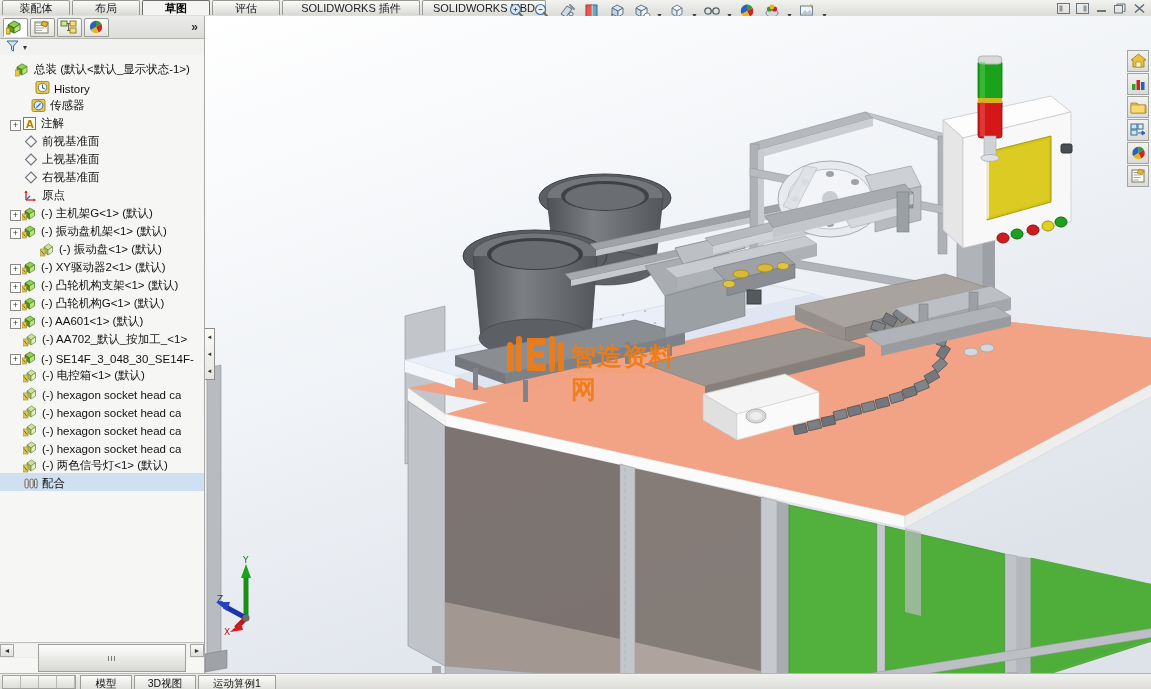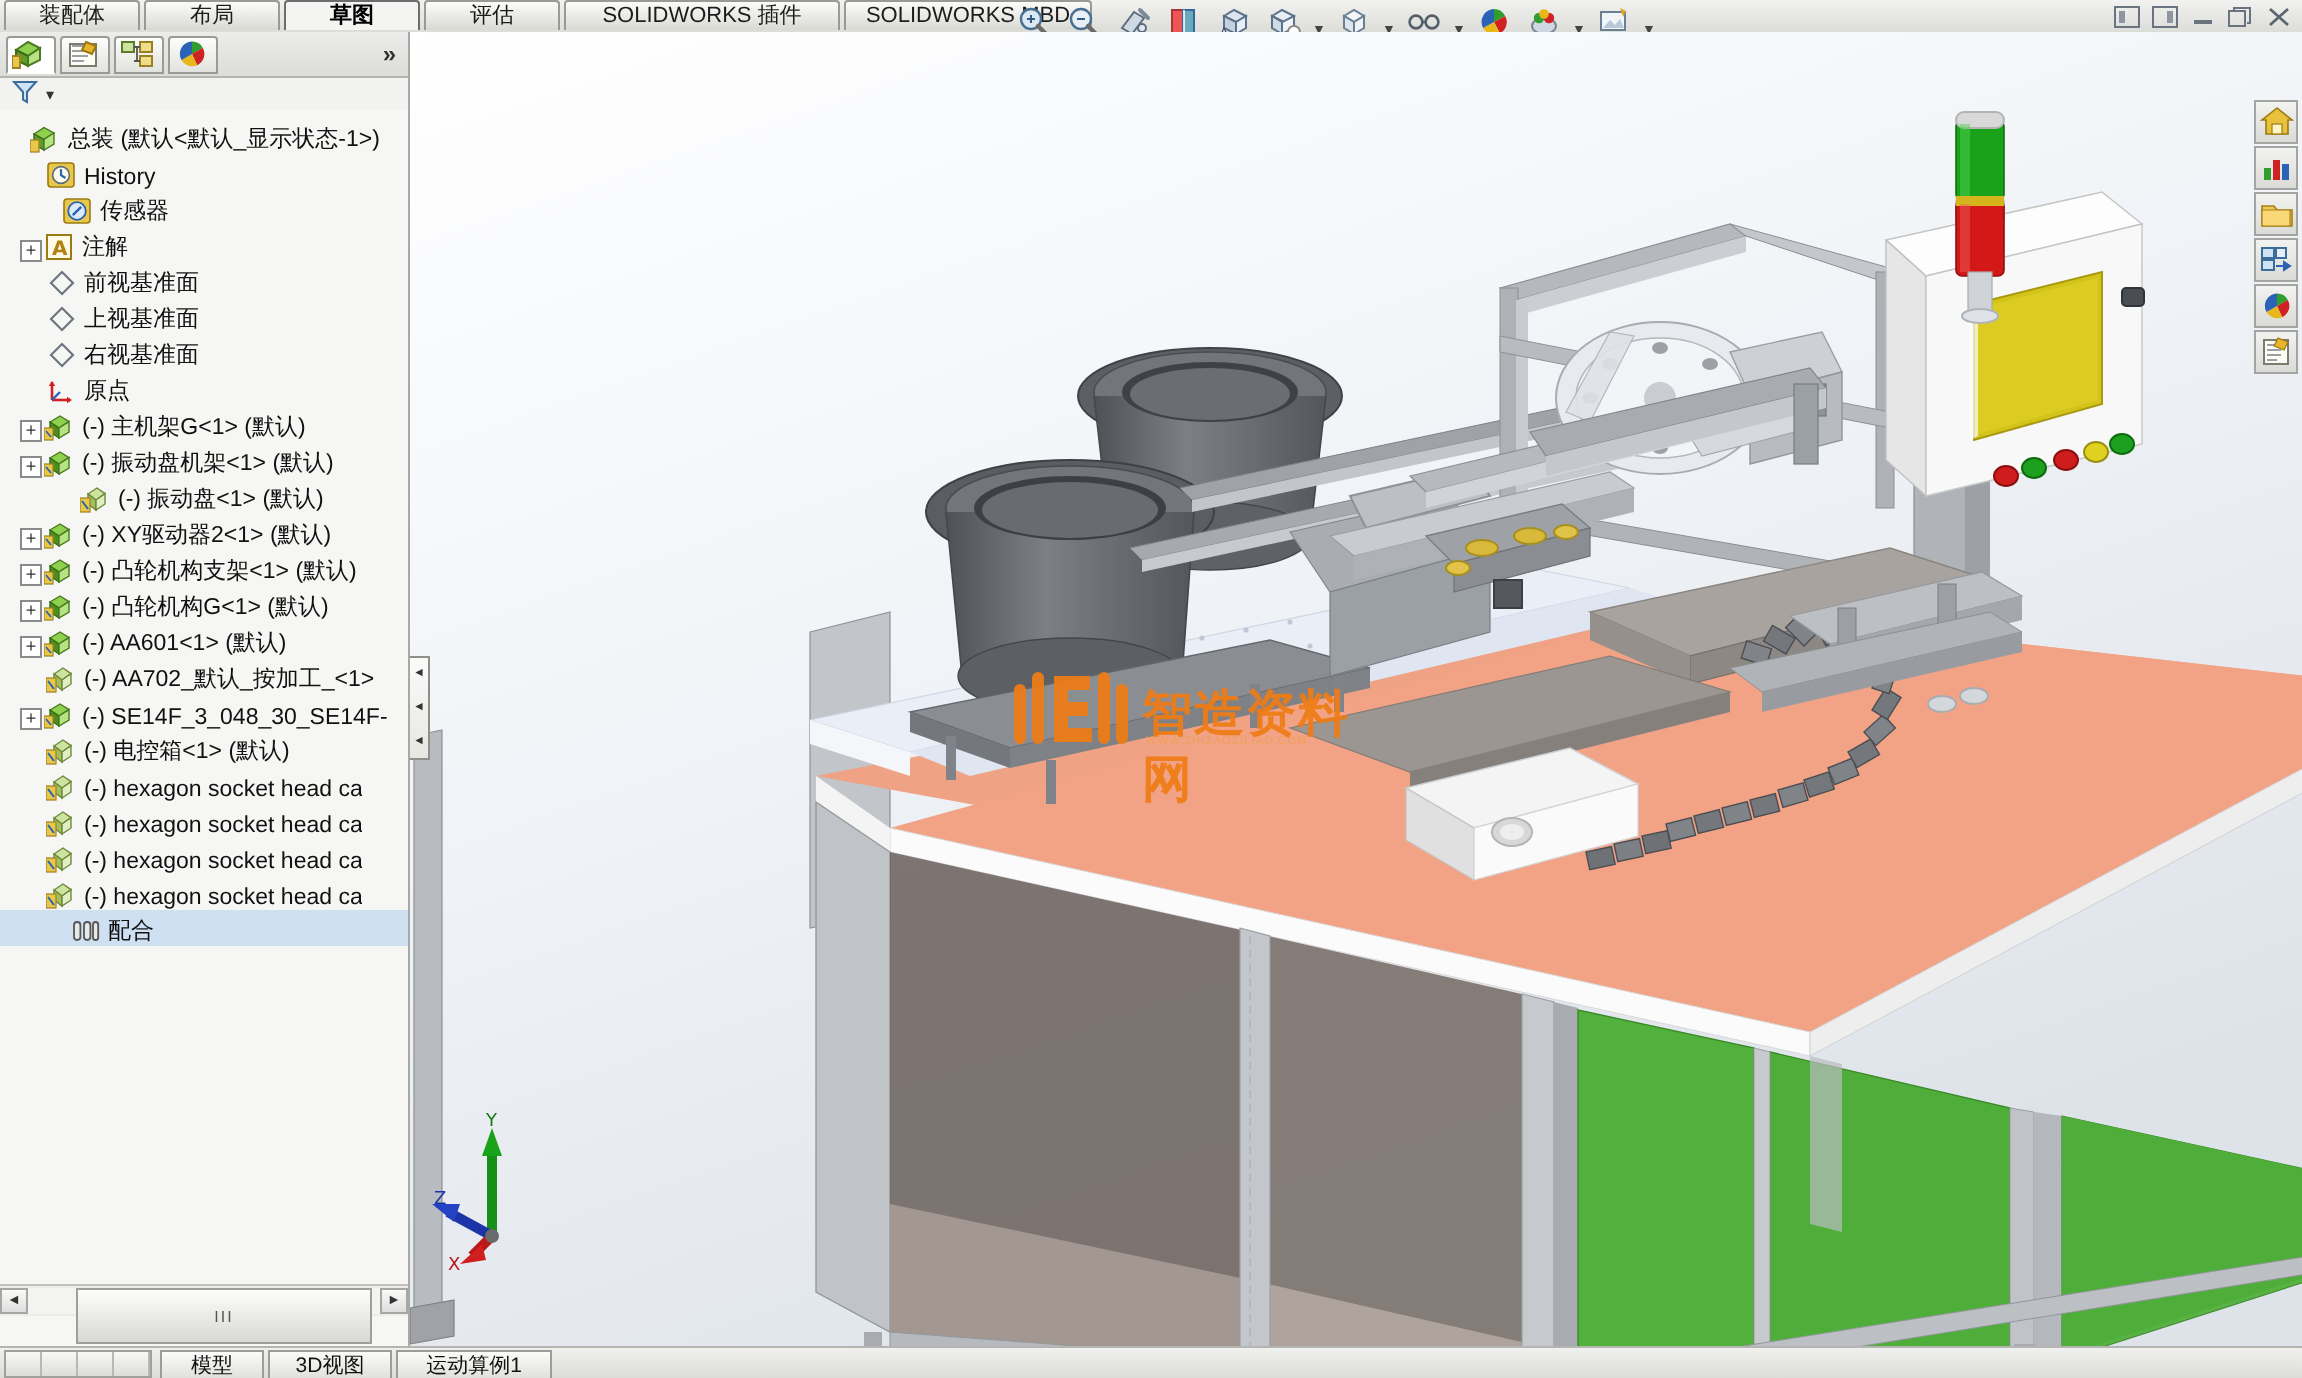--- a/index.html
+++ b/index.html
@@ -294,21 +294,21 @@
         <div class="trow" style="padding-left: 2px;">
           <span class="expSpace"></span>
           <span class="ticon"><svg width="16" height="15" viewBox="0 0 16 15">
               <path d="M2 5l5-3.2L12 4.5 7 7.7z" fill="#8fd14f" stroke="#4a7a22" stroke-width=".7"></path>
               <path d="M2 5v5l5 3V8z" fill="#5e9e26" stroke="#3f6a1c" stroke-width=".7"></path>
               <path d="M7 7.7V13l5-3V4.5z" fill="#b7e383" stroke="#4a7a22" stroke-width=".7"></path>
               <rect x="0" y="8" width="4.5" height="6" fill="#e8c84a" stroke="#a08020" stroke-width=".6"></rect>
             </svg></span>
           <span class="tlabel">总装  (默认&lt;默认_显示状态-1&gt;)</span>
         </div>
-        <div class="trow" style="padding-left: 10px;">
+        <div class="trow" style="padding-left: 22px;">
           <span class="expSpace"></span>
           <span class="ticon"><svg width="16" height="15" viewBox="0 0 16 15">
               <rect x="1" y="1.5" width="13" height="12" rx="1.5" fill="#e8c84a" stroke="#9c7a12" stroke-width=".8"></rect>
               <circle cx="7.5" cy="7.5" r="4.2" fill="#fdfbe8" stroke="#5a6b80" stroke-width=".8"></circle>
               <path d="M7.5 4.6v3l2.2 1.4" stroke="#2a62b5" stroke-width="1.1" fill="none"></path>
             </svg></span>
           <span class="tlabel">History</span>
         </div>
         <div class="trow" style="padding-left: 18px;">
           <span class="expSpace"></span>
@@ -506,21 +506,32 @@
           <span class="expSpace"></span>
           <span class="ticon"><svg width="16" height="15" viewBox="0 0 16 15">
               <path d="M4 5l4.5-3 4 2.8L8 8z" fill="#cfe3a0" stroke="#6d8a3a" stroke-width=".7"></path>
               <path d="M4 5v5l4 3V8z" fill="#9dc060" stroke="#6d8a3a" stroke-width=".7"></path>
               <path d="M8 8v5l4.5-3V4.8z" fill="#e2efc4" stroke="#6d8a3a" stroke-width=".7"></path>
               <rect x="0" y="7" width="5" height="7" fill="#e8c84a" stroke="#a08020" stroke-width=".6"></rect>
               <path d="M1 8.5l3 4" stroke="#2a62b5" stroke-width="1"></path>
             </svg></span>
           <span class="tlabel">(-) hexagon socket head ca</span>
         </div>
-        <div class="trow sel" style="padding-left: 22px;">
+        <div class="trow" style="padding-left: 10px;">
+          <span class="expSpace"></span>
+          <span class="ticon"><svg width="16" height="15" viewBox="0 0 16 15">
+              <path d="M4 5l4.5-3 4 2.8L8 8z" fill="#cfe3a0" stroke="#6d8a3a" stroke-width=".7"></path>
+              <path d="M4 5v5l4 3V8z" fill="#9dc060" stroke="#6d8a3a" stroke-width=".7"></path>
+              <path d="M8 8v5l4.5-3V4.8z" fill="#e2efc4" stroke="#6d8a3a" stroke-width=".7"></path>
+              <rect x="0" y="7" width="5" height="7" fill="#e8c84a" stroke="#a08020" stroke-width=".6"></rect>
+              <path d="M1 8.5l3 4" stroke="#2a62b5" stroke-width="1"></path>
+            </svg></span>
+          <span class="tlabel">(-) 两色信号灯&lt;1&gt;  (默认)</span>
+        </div>
+        <div class="trow sel" style="padding-left: 10px;">
           <span class="expSpace"></span>
           <span class="ticon"><svg width="16" height="15" viewBox="0 0 16 15">
               <rect x="2" y="3" width="3.2" height="9" rx="1.6" fill="#e8e8e8" stroke="#555" stroke-width=".9"></rect>
               <rect x="7" y="3" width="3.2" height="9" rx="1.6" fill="#e8e8e8" stroke="#555" stroke-width=".9"></rect>
               <rect x="11.5" y="3" width="2.6" height="9" rx="1.3" fill="#e8e8e8" stroke="#555" stroke-width=".9"></rect>
             </svg></span>
           <span class="tlabel">配合</span>
         </div>
       </div>
 

